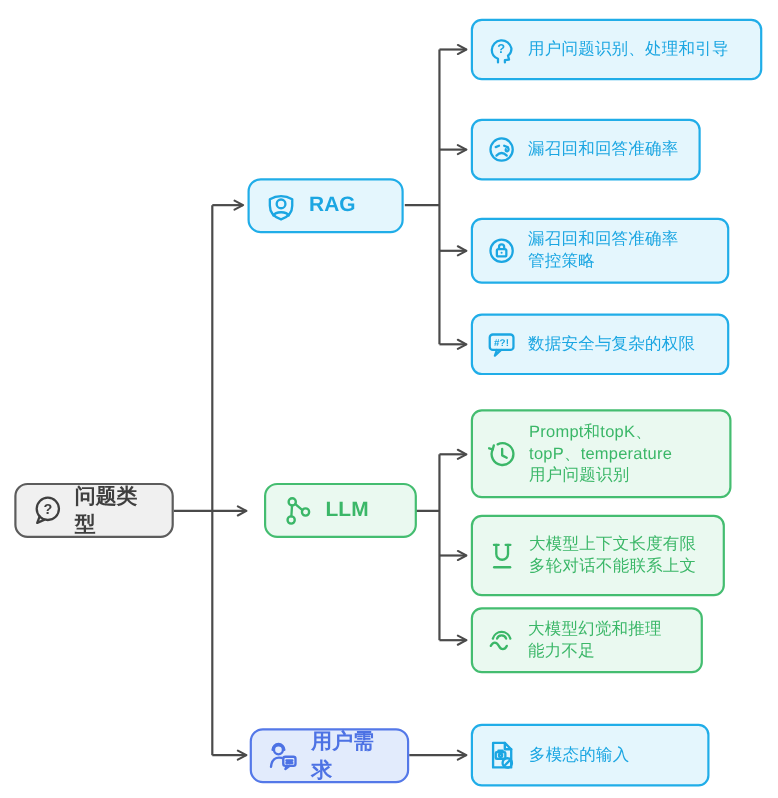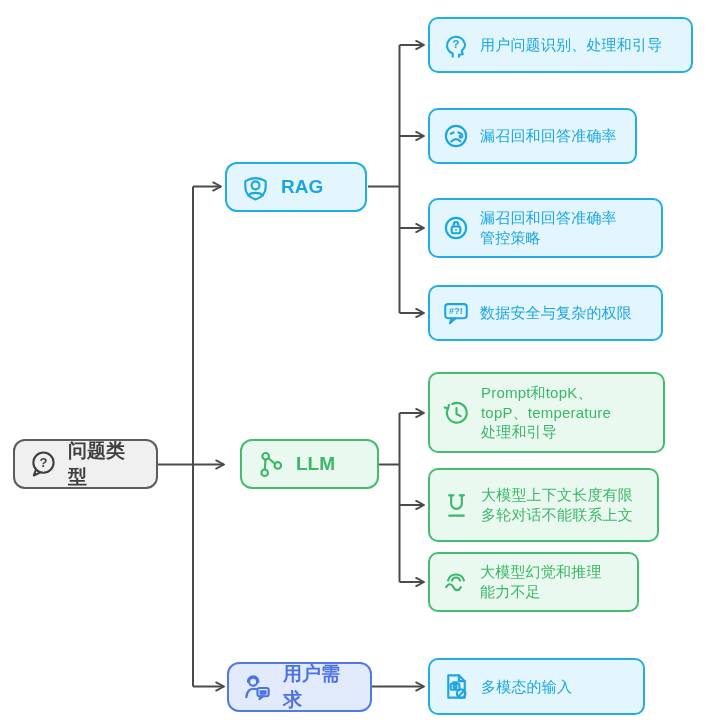--- a/index.html
+++ b/index.html
@@ -161,21 +161,21 @@
   <span class="icon">
     <svg class="glyph" width="31" height="31" viewBox="0 0 32 32">
       <path d="M7.2 11.8 A10.2 10.2 0 1 0 11.8 7.2"></path>
       <path d="M7.2 11.8 L3.8 10.9 M7.2 11.8 L8.2 8.2"></path>
       <path d="M16 11.5 V17.5 L20.3 19.8"></path>
     </svg>
   </span>
   <span class="lines">
     <span>Prompt和topK、</span>
     <span>topP、temperature</span>
-    <span>处理和引导</span>
+    <span>用户问题识别</span>
   </span>
 </div>
 
 <div class="node child theme-green" style="left:428px;top:468px;width:231px;height:74px;">
   <span class="icon">
     <svg class="glyph" width="31" height="31" viewBox="0 0 32 32">
       <path d="M8.3 5.5 H12.7 M19.3 5.5 H23.7"></path>
       <path d="M10.5 5.5 V14 a5.5 5.5 0 0 0 11 0 V5.5"></path>
       <path d="M8.5 26.5 H23.5"></path>
     </svg>

